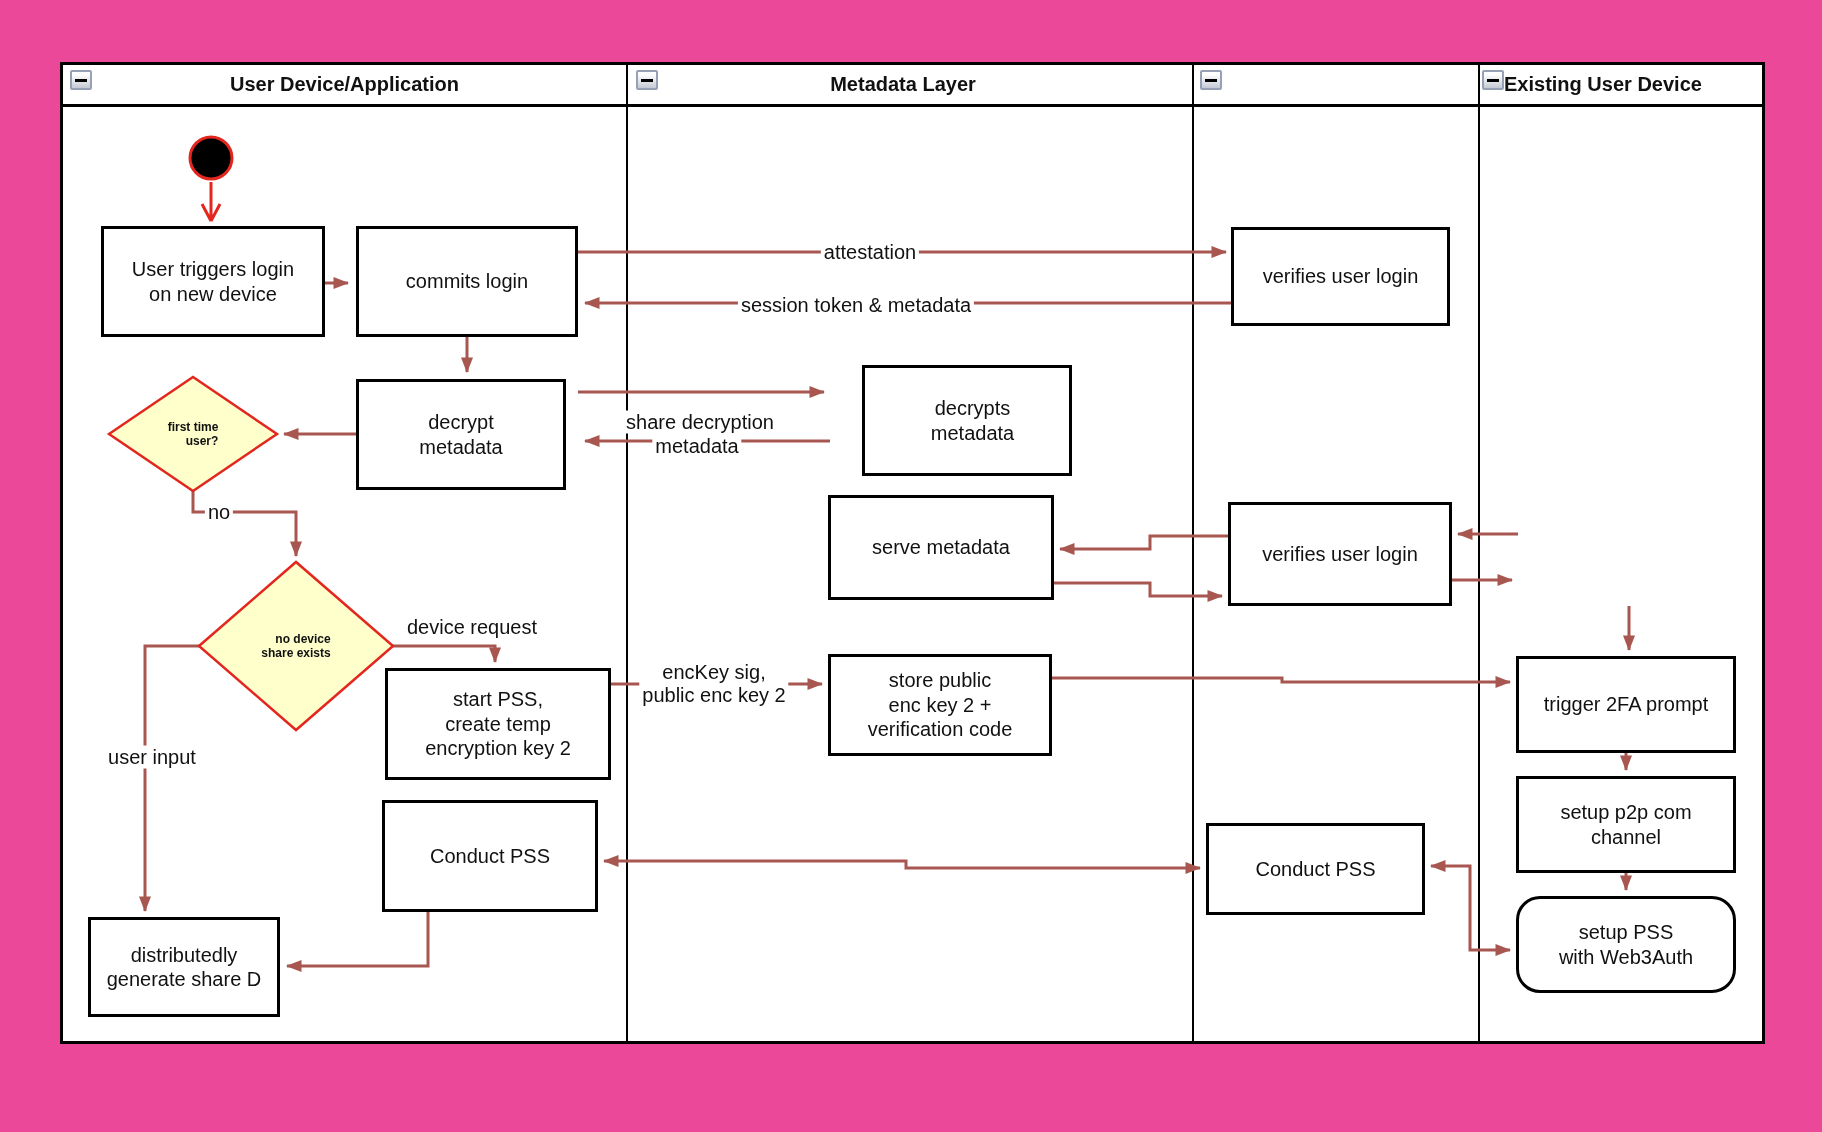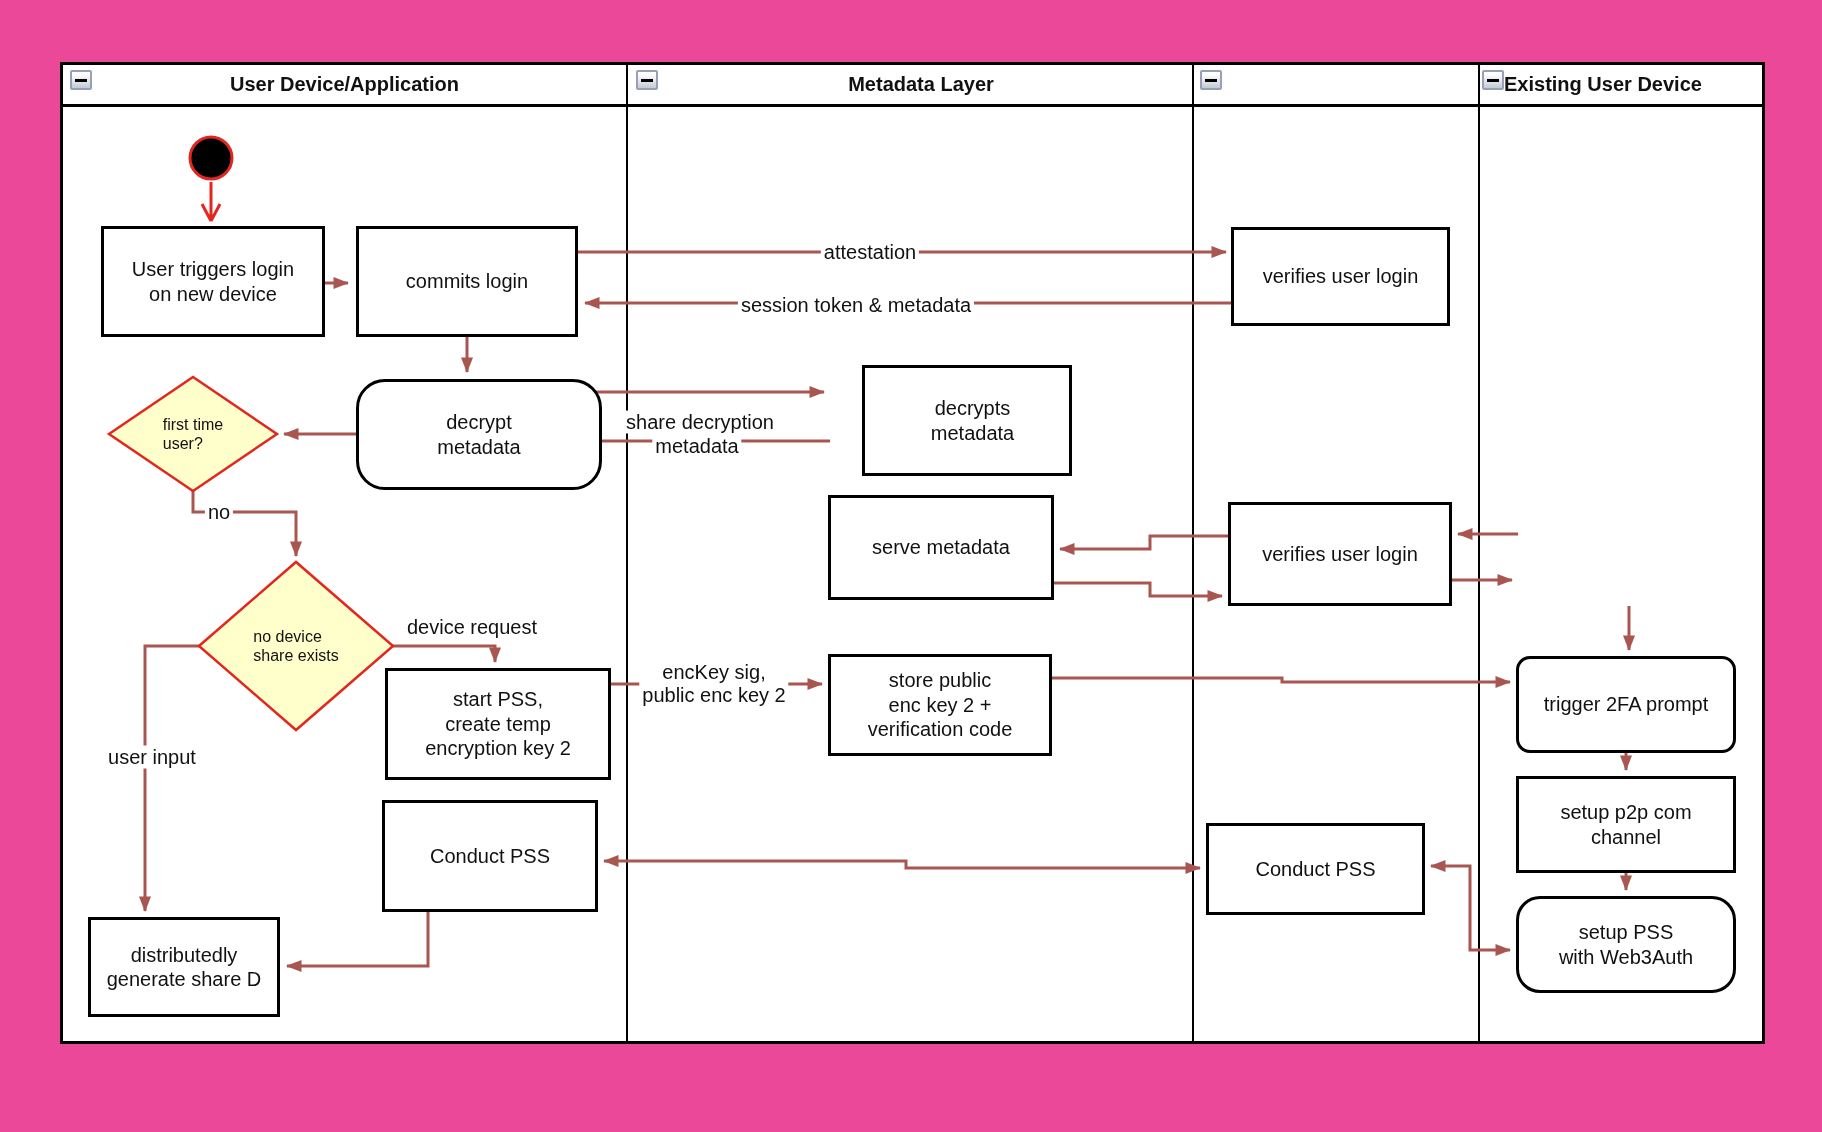--- a/index.html
+++ b/index.html
@@ -20,22 +20,22 @@
   .collapse-btn::after{
     content:"";position:absolute;left:3px;right:3px;top:7px;height:3px;background:#000;
   }
   
   .node{
     position:absolute;box-sizing:border-box;border:3px solid #000;background:#fff;
     display:flex;align-items:center;justify-content:center;text-align:center;
     font-size:20px;line-height:1.22;white-space:pre-line;
   }
   .dlabel{
-    position:absolute;display:flex;align-items:center;justify-content:center;text-align:left;
-    font-size:16px;line-height:1.2;white-space:pre-line;background:transparent;pointer-events:none;
+    position:absolute;display:flex;align-items:center;justify-content:center;text-align:right;
+    font-size:12px;line-height:1.2;white-space:pre-line;background:transparent;pointer-events:none;font-weight:bold;
   }
   .elabel{
     position:absolute;transform:translate(-50%,-50%);background:#ffffff;padding:0 3px;
     font-size:20px;line-height:1.15;white-space:pre-line;text-align:center;
   }
   svg.wires{position:absolute;left:0;top:0;width:1822px;height:1132px;}
 </style>
 </head>
 <body>
 
@@ -46,21 +46,21 @@
   <div class="lanesep" style="left:1192px;"></div>
   <div class="lanesep" style="left:1478px;"></div>
   <div class="headsep"></div>
 
   <div class="collapse-btn" style="left:70px;top:70px;"></div>
   <div class="collapse-btn" style="left:636px;top:70px;"></div>
   <div class="collapse-btn" style="left:1200px;top:70px;"></div>
   <div class="collapse-btn" style="left:1482px;top:70px;"></div>
 
   <div class="lane-title" style="left:63px;width:563px;">User Device/Application</div>
-  <div class="lane-title" style="left:626px;width:566px;padding-left:12px;">Metadata Layer</div>
+  <div class="lane-title" style="left:608px;width:566px;padding-left:12px;">Metadata Layer</div>
   <div class="lane-title" style="left:1504px;width:261px;text-align:left;">Existing User Device</div>
 
   <svg class="wires" viewBox="0 0 1822 1132">
     <defs>
       <marker id="arr" markerWidth="18" markerHeight="14" refX="15.5" refY="6.5" orient="auto-start-reverse" markerUnits="userSpaceOnUse">
         <path d="M1,0.5 L16.5,6.5 L1,12.5 Z" fill="#A85750"></path>
       </marker>
     </defs>
 
     <circle cx="211" cy="158" r="21" fill="#000000" stroke="#E3271E" stroke-width="3"></circle>
@@ -96,34 +96,34 @@
   </svg>
 
   <div class="dlabel" style="left:113px;top:404px;width:160px;height:60px;">first time
 user?</div>
   <div class="dlabel" style="left:201px;top:606px;width:190px;height:80px;">no device
 share exists</div>
 
   <div class="node" style="left:101px;top:226px;width:224px;height:111px;">User triggers login
 on new device</div>
   <div class="node" style="left:356px;top:226px;width:222px;height:111px;">commits login</div>
-  <div class="node" style="left:356px;top:379px;width:246px;height:111px;border-radius:29px;">decrypt
+  <div class="node" style="left:356px;top:379px;width:210px;height:111px;">decrypt
 metadata</div>
   <div class="node" style="left:862px;top:365px;width:210px;height:111px;padding-left:11px;">decrypts
 metadata</div>
   <div class="node" style="left:1231px;top:227px;width:219px;height:99px;">verifies user login</div>
   <div class="node" style="left:828px;top:495px;width:226px;height:105px;">serve metadata</div>
   <div class="node" style="left:1228px;top:502px;width:224px;height:104px;">verifies user login</div>
   <div class="node" style="left:385px;top:668px;width:226px;height:112px;">start PSS,
 create temp
 encryption key 2</div>
   <div class="node" style="left:828px;top:654px;width:224px;height:102px;">store public
 enc key 2 +
 verification code</div>
-  <div class="node" style="left:1516px;top:656px;width:220px;height:97px;border-radius:14px;">trigger 2FA prompt</div>
+  <div class="node" style="left:1516px;top:656px;width:220px;height:97px;">trigger 2FA prompt</div>
   <div class="node" style="left:1516px;top:776px;width:220px;height:97px;">setup p2p com
 channel</div>
   <div class="node" style="left:1516px;top:896px;width:220px;height:97px;border-radius:24px;">setup PSS
 with Web3Auth</div>
   <div class="node" style="left:382px;top:800px;width:216px;height:112px;">Conduct PSS</div>
   <div class="node" style="left:1206px;top:823px;width:219px;height:92px;">Conduct PSS</div>
   <div class="node" style="left:88px;top:917px;width:192px;height:100px;">distributedly
 generate share D</div>
 
   <div class="elabel" style="left:870px;top:252px;">attestation</div>

